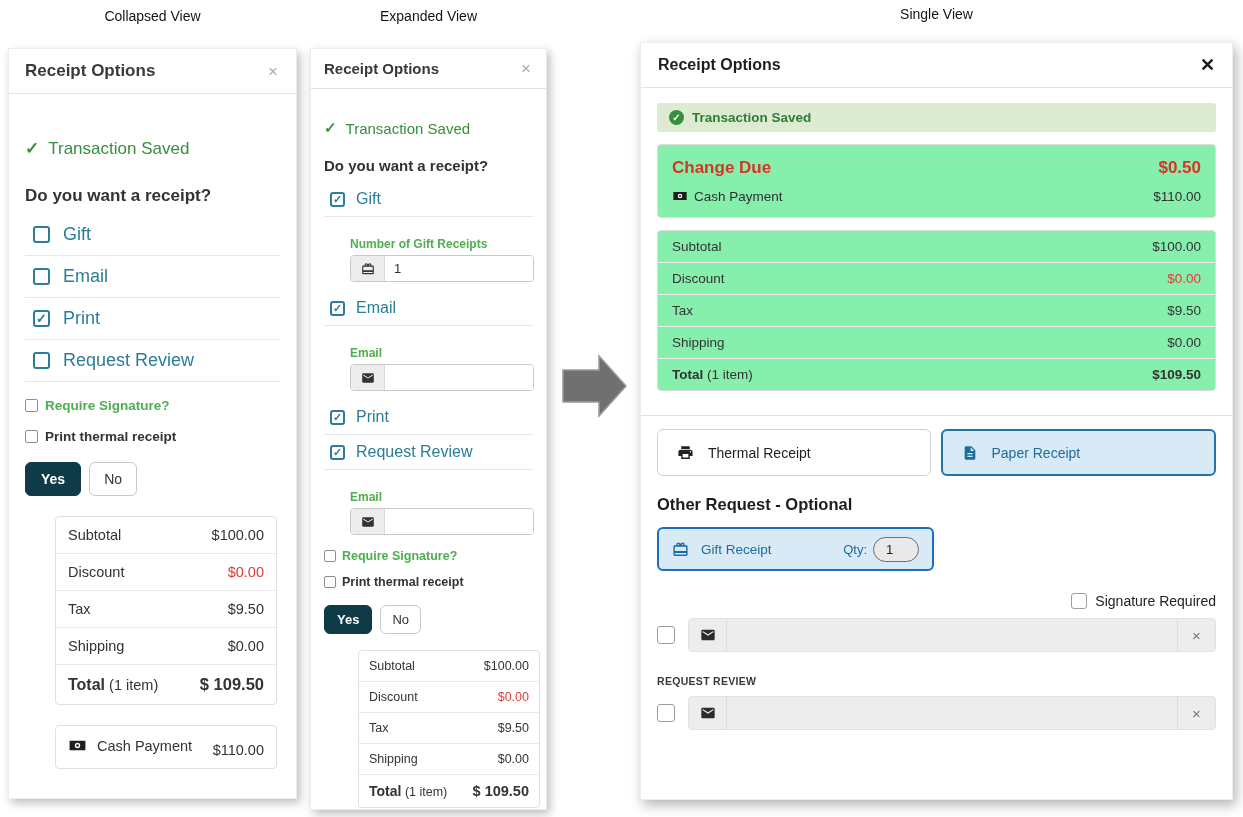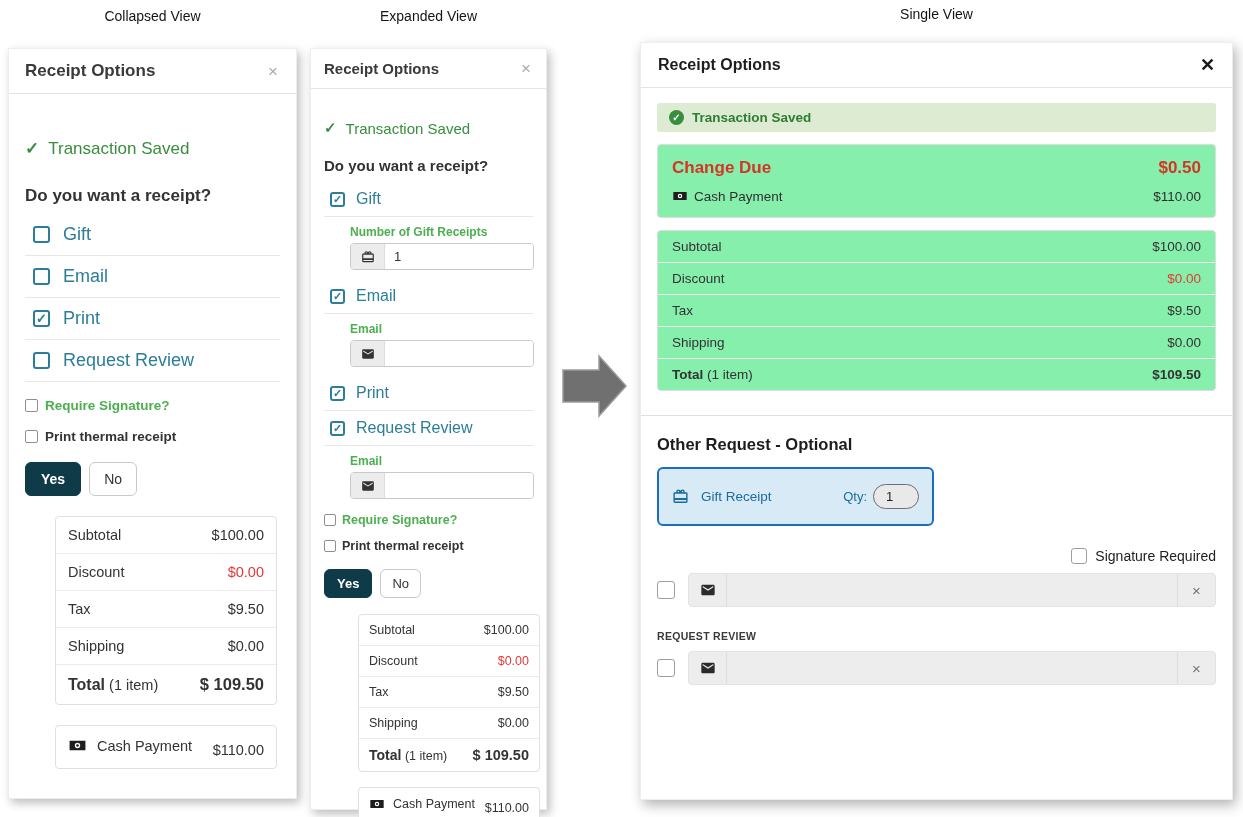--- a/index.html
+++ b/index.html
@@ -68,21 +68,21 @@
   .cb {
     border:2px solid #2b7d99; border-radius:3px; background:#fff;
     display:flex; align-items:center; justify-content:center;
     color:#2b7d99; font-weight:bold; flex:none;
   }
   .p1 .cb { width:17px; height:17px; font-size:13px; }
   .p2 .cb { width:15px; height:15px; font-size:11px; }
   .cb.checked::after { content:"✓"; }
 
   
-  .sub-label { color:#4caf50; font-weight:bold; font-size:12px; margin:8px 0 4px 26px; }
+  .sub-label { color:#4caf50; font-weight:bold; font-size:12px; margin:20px 0 4px 26px; }
   .igroup {
     display:flex; align-items:stretch; height:27px; width:184px; margin-left:26px;
     border:1px solid #c9c9c9; border-radius:4px; overflow:hidden; background:#fff;
   }
   .igroup .icell {
     width:34px; flex:none; background:#ececec; border-right:1px solid #dcdcdc;
     display:flex; align-items:center; justify-content:center; color:#333;
   }
   .igroup input {
     flex:1; min-width:0; border:none; outline:none;
@@ -175,21 +175,21 @@
   .section-h { font-size:16.5px; font-weight:bold; color:#1d1d1d; margin-top:19px; }
   .type-row { display:flex; gap:10px; margin-top:13px; }
   .type-btn {
     flex:1; height:47px; border-radius:6px; cursor:pointer;
     display:flex; align-items:center; gap:14px; padding:0 19px;
     font-size:14px; font-family:inherit;
   }
   .type-btn.plain { background:#fff; border:1px solid #cfcfcf; color:#222; }
   .type-btn.selected { background:#d9eaf7; border:2px solid #2273a8; color:#1d6c9e; }
   .gift-btn {
-    margin-top:13px; width:277px; height:59px; cursor:pointer;
+    margin-top:13px; width:277px; height:44px; cursor:pointer;
     background:#d9eaf7; border:2px solid #1a6ebc; border-radius:6px;
     display:flex; align-items:center; gap:12px; padding:4px 13px;
     color:#1d6c9e; font-size:13.5px; font-family:inherit;
   }
   .qty-wrap { margin-left:auto; display:flex; align-items:center; gap:6px; font-size:13px; }
   .qty-input {
     width:46px; height:25px; border-radius:13px; border:1px solid #6e6e6e;
     background:#e9e9e9; padding:0 0 0 12px; font-size:13px; color:#222;
     font-family:inherit; outline:none;
   }
@@ -489,20 +489,38 @@
       </div>
       <div class="sum-row">
         <span><span class="total-label">Total</span>
           <span class="total-sub">(1 item)</span></span>
         <span class="total-val">$109.50</span>
       </div>
     </div>
 
     <hr class="sect-divider">
 
+    <div class="type-row">
+      <button class="type-btn plain">
+        <span>
+          <svg width="17" height="17" viewBox="0 0 24 24" fill="currentColor">
+              <path d="M19 8H5c-1.66 0-3 1.34-3 3v6h4v4h12v-4h4v-6c0-1.66-1.34-3-3-3zm-3 11H8v-5h8v5zm3-7c-.55 0-1-.45-1-1s.45-1 1-1 1 .45 1 1-.45 1-1 1zm-1-9H6v4h12V3z"></path>
+            </svg>
+        </span>
+        <span>Thermal Receipt</span>
+      </button>
+      <button class="type-btn selected">
+        <span>
+          <svg width="16" height="16" viewBox="0 0 24 24" fill="currentColor">
+              <path d="M14 2H6c-1.1 0-1.99.9-1.99 2L4 20c0 1.1.89 2 1.99 2H18c1.1 0 2-.9 2-2V8l-6-6zm2 16H8v-2h8v2zm0-4H8v-2h8v2zm-3-5V3.5L18.5 9H13z"></path>
+            </svg>
+        </span>
+        <span>Paper Receipt</span>
+      </button>
+    </div>
 
     <div class="section-h">Other Request - Optional</div>
     <button class="gift-btn">
       <span>
         <svg width="17" height="17" viewBox="0 0 24 24" fill="currentColor">
             <path d="M20 6h-2.18c.11-.31.18-.65.18-1 0-1.66-1.34-3-3-3-1.05 0-1.96.54-2.5 1.35l-.5.67-.5-.68C10.96 2.54 10.05 2 9 2 7.34 2 6 3.34 6 5c0 .35.07.69.18 1H4c-1.11 0-1.99.89-1.99 2L2 19c0 1.11.89 2 2 2h16c1.11 0 2-.89 2-2V8c0-1.11-.89-2-2-2zm-5-2c.55 0 1 .45 1 1s-.45 1-1 1-1-.45-1-1 .45-1 1-1zM9 4c.55 0 1 .45 1 1s-.45 1-1 1-1-.45-1-1 .45-1 1-1zm11 15H4v-2h16v2zm0-5H4V8h16v6z"></path>
           </svg>
       </span>
       <span>Gift Receipt</span>
       <span class="qty-wrap">

